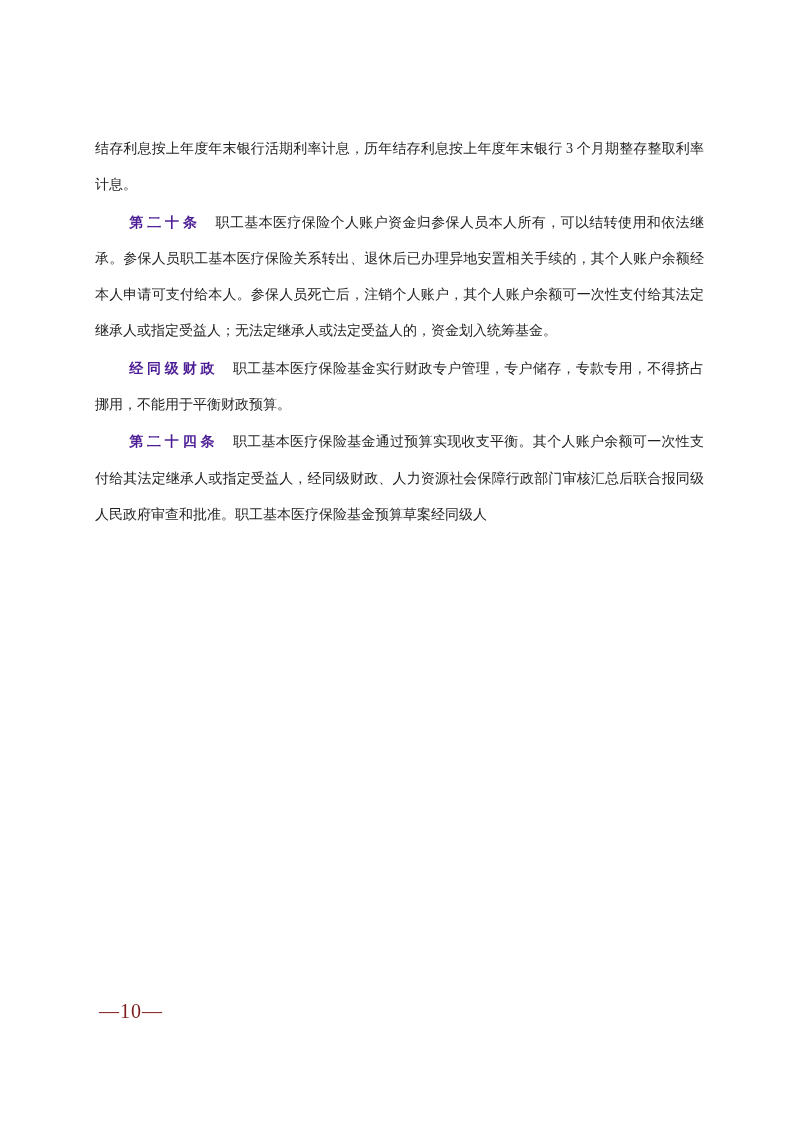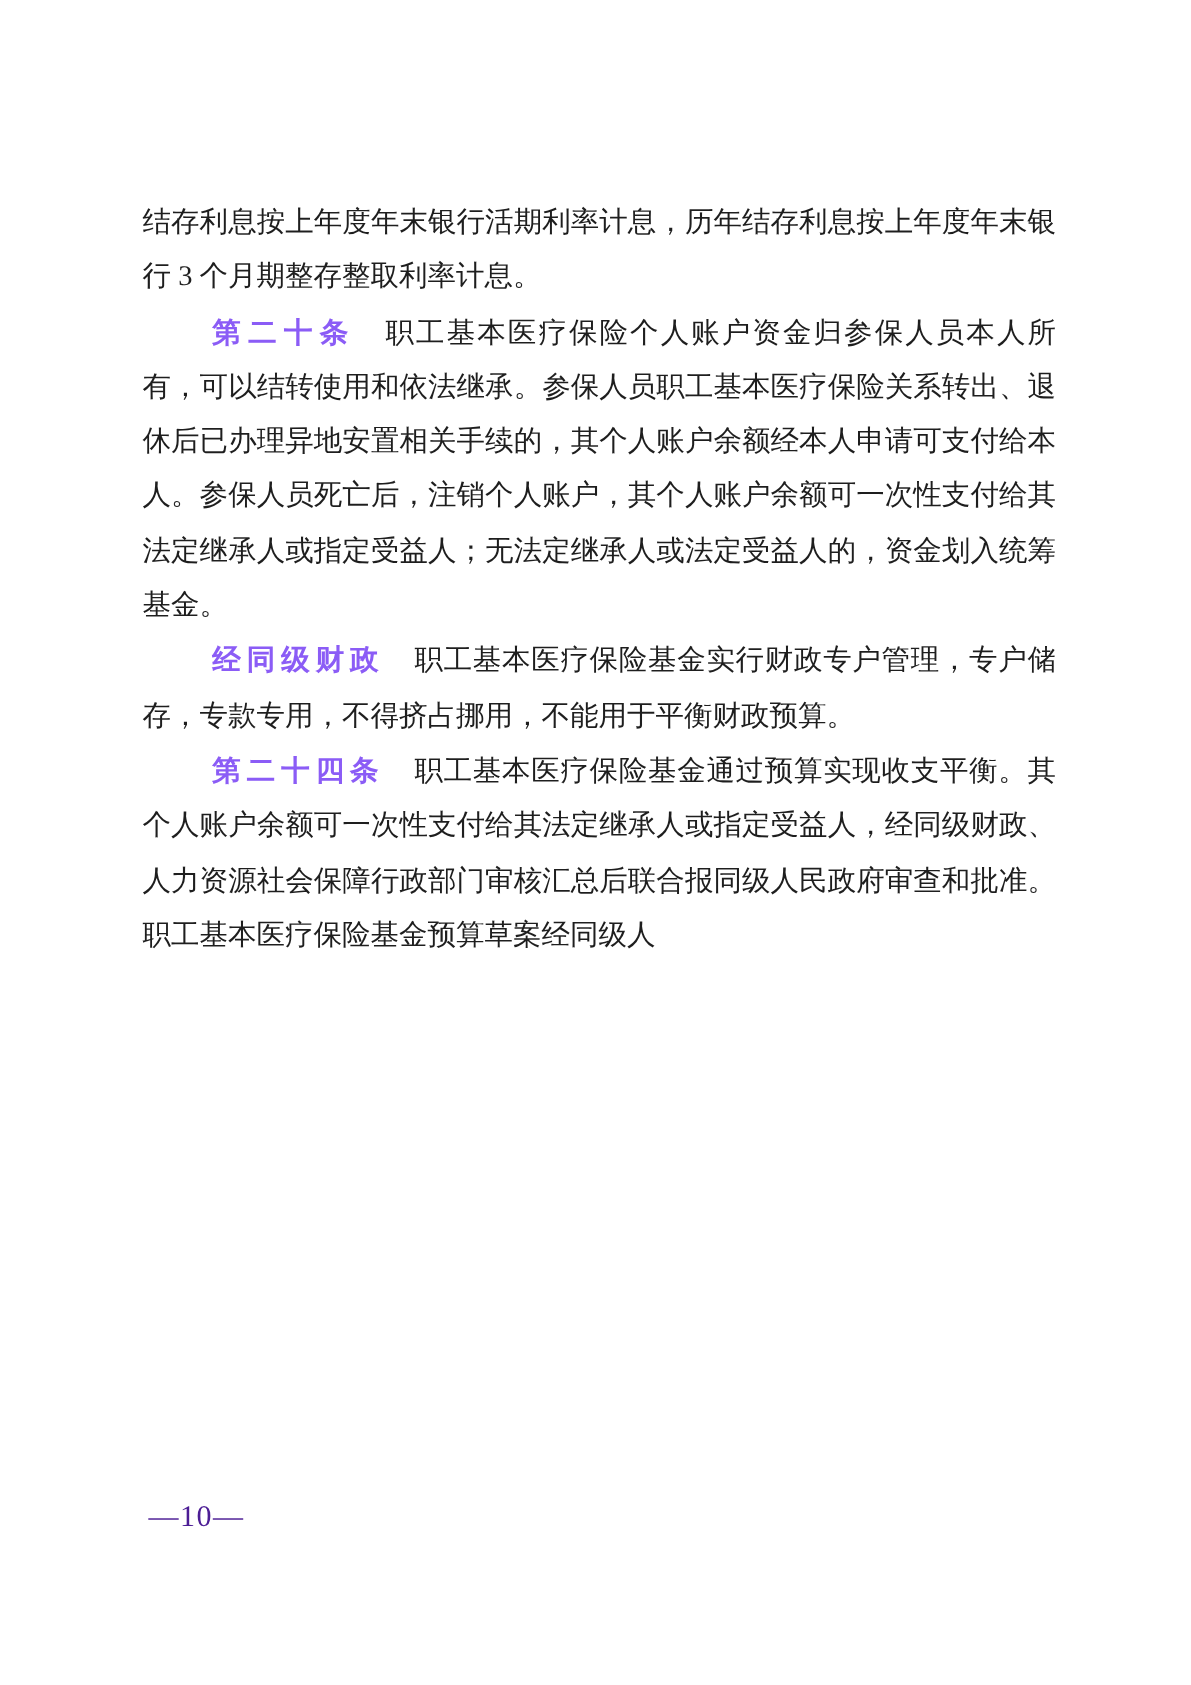--- a/index.html
+++ b/index.html
@@ -14,49 +14,49 @@
     height: 1123px;
     background: #ffffff;
     overflow: hidden;
   }
   .content {
     position: absolute;
     left: 95px;
     top: 131px;
     width: 609px;
     color: #1e1e1e;
-    font-size: 19px;
+    font-size: 14px;
     line-height: 36.3px;
     text-align: justify;
   }
   .para {
     margin: 0;
     text-indent: 2.45em;
   }
   .para.no-indent {
     text-indent: 0;
   }
   .heading {
     font-weight: 700;
     font-family: "DejaVu Sans", sans-serif;
     letter-spacing: 3.5px;
     margin-right: 1.05em;
-    color: #8b5cf6;
+    color: #4c1d95;
   }
   .heading:empty {
     display: none;
     margin-right: 0;
   }
   .page-number {
     position: absolute;
     left: 99px;
     top: 1000px;
     font-size: 20px;
     letter-spacing: 1px;
-    color: #4c1d95;
+    color: #7f1d1d;
   }
 </style>
 </head>
 <body>
 
 <div class="sheet">
   <div class="content">
 
     <p class="para no-indent"><span class="ptext">结存利息按上年度年末银行活期利率计息，历年结存利息按上年度年末银行 3 个月期整存整取利率计息。</span></p>
 

